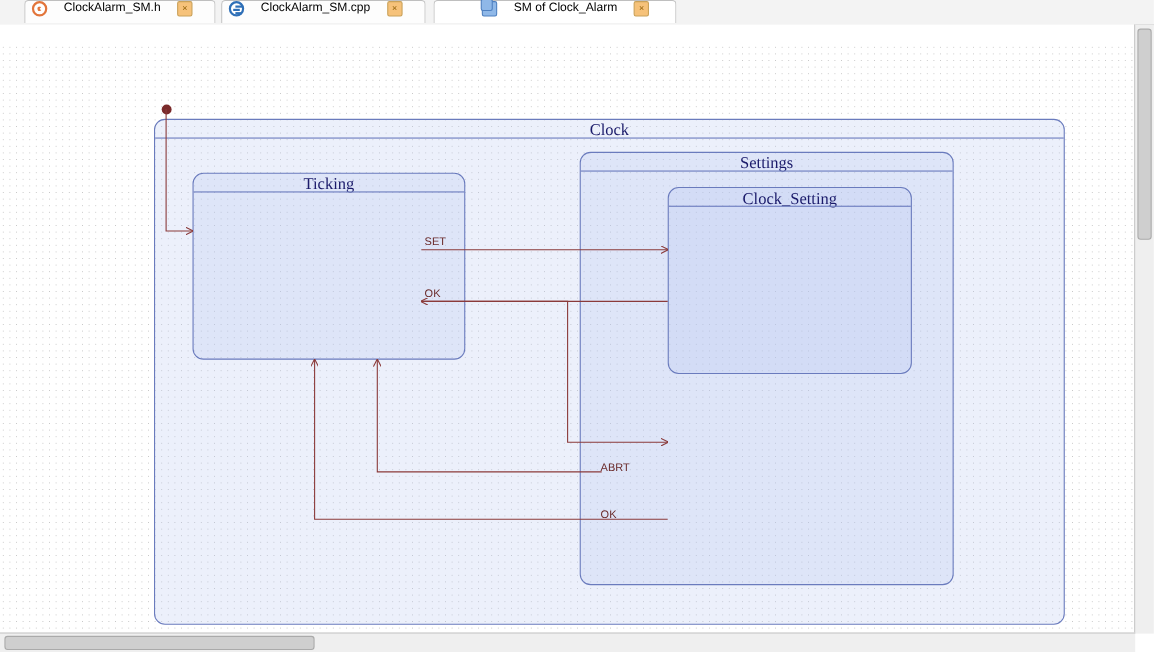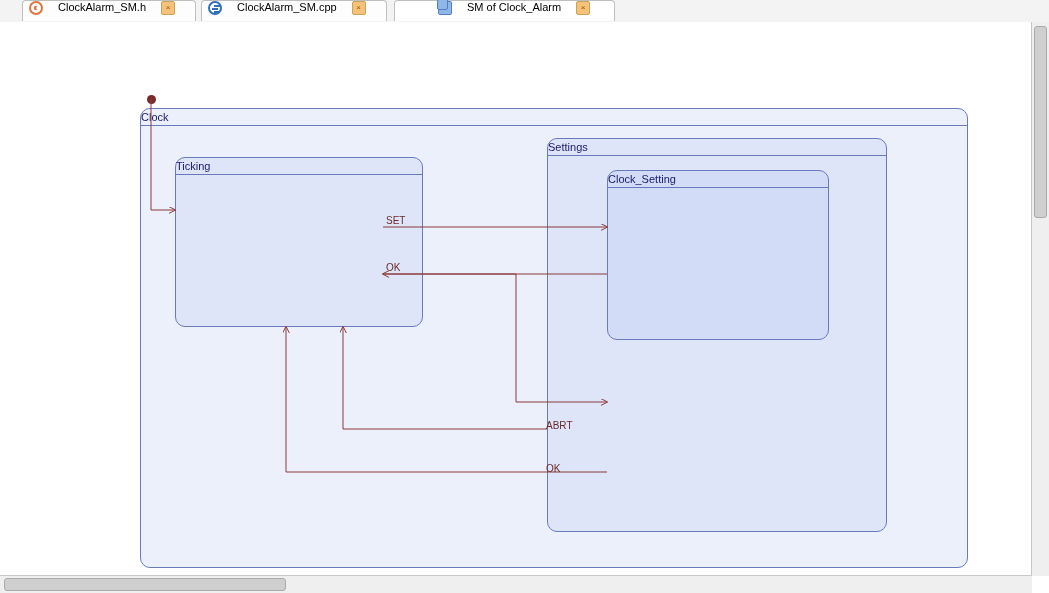--- a/index.html
+++ b/index.html
@@ -22,21 +22,21 @@
   .scroll-v{position:absolute;right:0;top:0;bottom:17px;width:17px;background:#efefef;border-left:1px solid #c8c8c8;}
   .scroll-v .thumb{position:absolute;left:2px;right:2px;top:4px;height:190px;background:#cfcfcf;border:1px solid #aaa;border-radius:3px;}
   .scroll-h{position:absolute;left:0;right:17px;bottom:0;height:17px;background:#efefef;border-top:1px solid #c8c8c8;}
   .scroll-h .thumb{position:absolute;top:2px;bottom:2px;left:4px;width:280px;background:#cfcfcf;border:1px solid #aaa;border-radius:3px;}
   .canvas{position:absolute;left:0;top:0;right:17px;bottom:17px;background:#fff;
     background-image:radial-gradient(circle,#c8c8c8 0.6px,transparent 0.6px);
     background-size:6px 6px;background-position:0 0;}
   .ruler-gap{position:absolute;left:0;top:0;right:0;height:18px;background:#fff;}
   
   .state{position:absolute;border:1px solid #6a7bbd;border-radius:10px;background:rgba(180,195,240,0.25);box-sizing:border-box;}
-  .state .title{position:absolute;left:0;right:0;top:2px;text-align:left;font-size:11px;color:#1a1a6a;pointer-events:none;}
+  .state .title{position:absolute;left:0;right:0;top:2px;text-align:center;font-size:15px;color:#1a1a6a;pointer-events:none;font-family:Liberation Serif, serif;}
   .state .rule{position:absolute;left:0;right:0;top:16px;height:1px;background:#6a7bbd;}
   
   svg.trans{position:absolute;left:0;top:0;width:100%;height:100%;pointer-events:none;}
   .tlabel{position:absolute;font-size:10px;color:#6a2a2a;text-align:center;}
   .initdot{position:absolute;width:9px;height:9px;border-radius:50%;background:#7a2a2a;}
 </style>
 </head>
 <body>
 
 <div class="tabbar">
@@ -64,21 +64,21 @@
     <div class="initdot" style="left:147px;top:73px"></div>
 
     <div class="state" style="left:140px;top:86px;width:828px;height:460px">
       <div class="title">Clock</div>
       <div class="rule"></div>
     </div>
     <div class="state" style="left:175px;top:135px;width:248px;height:170px">
       <div class="title">Ticking</div>
       <div class="rule"></div>
     </div>
-    <div class="state" style="left:547px;top:116px;width:340px;height:394px">
+    <div class="state" style="left:527px;top:116px;width:340px;height:394px">
       <div class="title">Settings</div>
       <div class="rule"></div>
     </div>
     <div class="state" style="left:607px;top:148px;width:222px;height:170px">
       <div class="title">Clock_Setting</div>
       <div class="rule"></div>
     </div>
 
     <svg class="trans">
       <defs>

